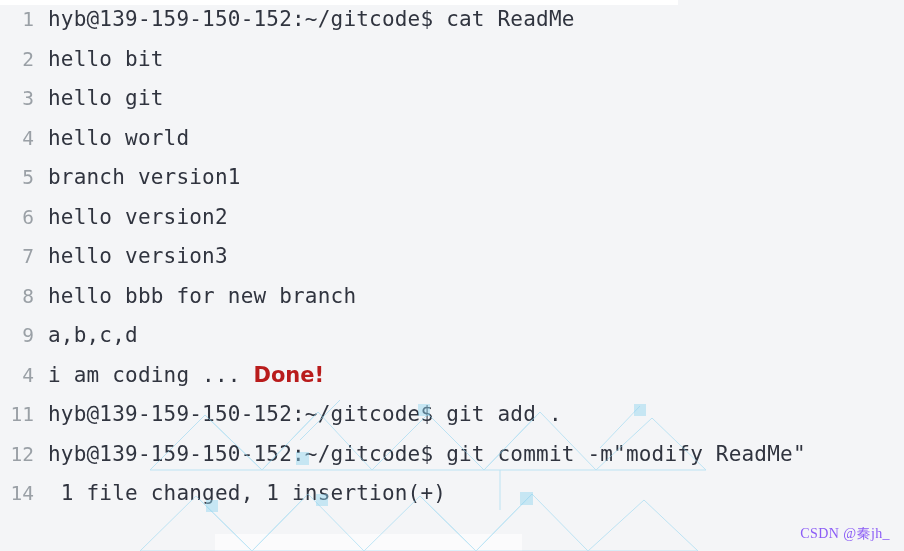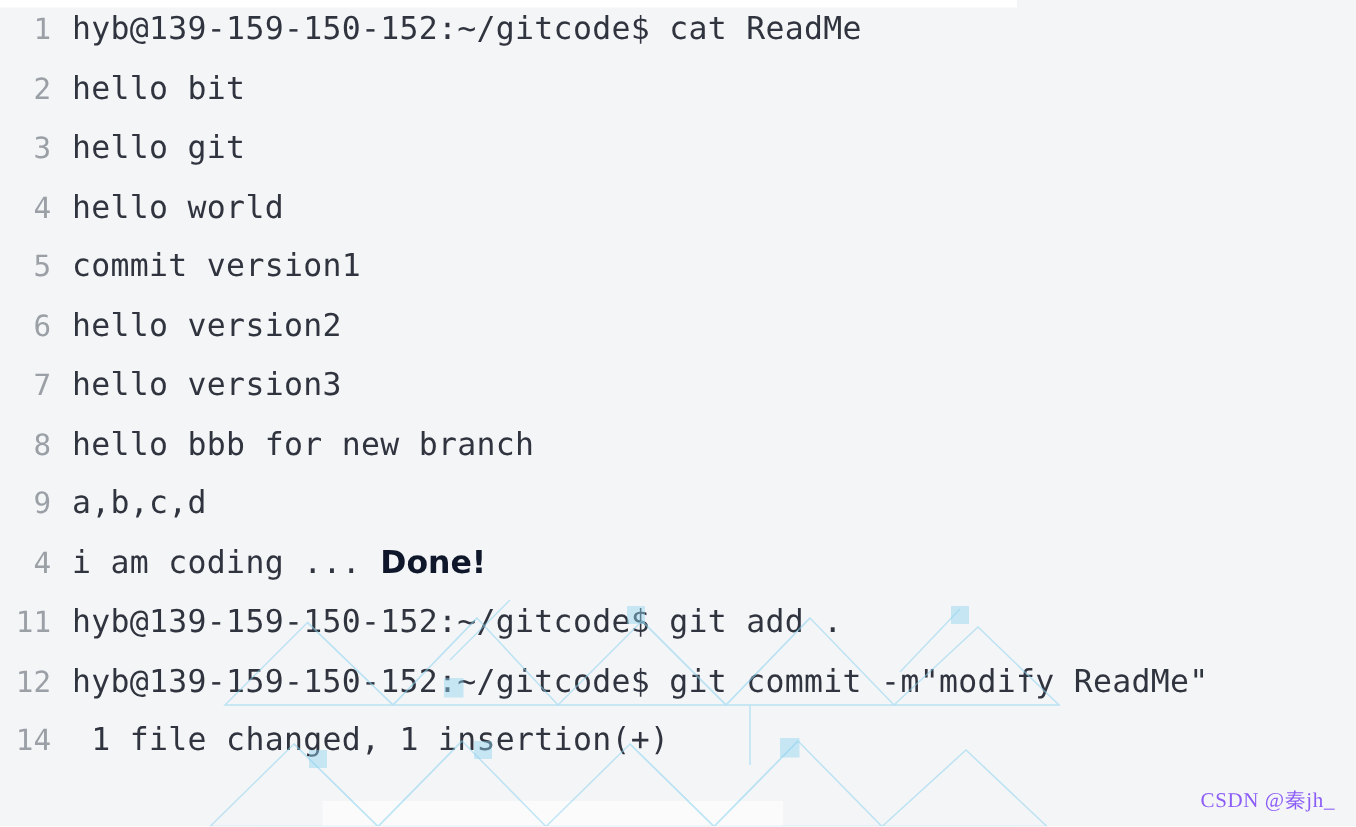--- a/index.html
+++ b/index.html
@@ -71,21 +71,21 @@
     margin-left: 14px;
     color: #30343f;
     font-size: 21px;
     font-family: "DejaVu Sans Mono", "Liberation Mono", monospace;
     letter-spacing: 0.2px;
   }
 
   .code-text .emph {
     font-family: "DejaVu Sans", "Liberation Sans", sans-serif;
     font-weight: bold;
-    color: #0f172a;
+    color: #b91c1c;
     letter-spacing: 0;
   }
 
   #csdn-watermark {
     position: absolute;
     right: 14px;
     bottom: 8px;
     font-family: Liberation Serif, serif;
     font-size: 14px;
     color: #8b5cf6;
@@ -98,21 +98,21 @@
 
 <div id="screenshot">
 
   <div id="top-strip"></div>
 
   <div id="code-block">
       <div class="code-line"><span class="ln">1</span><span class="code-text">hyb@139-159-150-152:~/gitcode$ cat ReadMe</span></div>
       <div class="code-line"><span class="ln">2</span><span class="code-text">hello bit</span></div>
       <div class="code-line"><span class="ln">3</span><span class="code-text">hello git</span></div>
       <div class="code-line"><span class="ln">4</span><span class="code-text">hello world</span></div>
-      <div class="code-line"><span class="ln">5</span><span class="code-text">commit version1</span></div>
+      <div class="code-line"><span class="ln">5</span><span class="code-text">branch version1</span></div>
       <div class="code-line"><span class="ln">6</span><span class="code-text">hello version2</span></div>
       <div class="code-line"><span class="ln">7</span><span class="code-text">hello version3</span></div>
       <div class="code-line"><span class="ln">8</span><span class="code-text">hello bbb for new branch</span></div>
       <div class="code-line"><span class="ln">9</span><span class="code-text">a,b,c,d</span></div>
       <div class="code-line"><span class="ln">4</span><span class="code-text"><span>i am coding ... </span><span class="emph">Done!</span></span></div>
       <div class="code-line"><span class="ln">11</span><span class="code-text">hyb@139-159-150-152:~/gitcode$ git add .</span></div>
       <div class="code-line"><span class="ln">12</span><span class="code-text">hyb@139-159-150-152:~/gitcode$ git commit -m"modify ReadMe"</span></div>
       <div class="code-line"><span class="ln">14</span><span class="code-text"> 1 file changed, 1 insertion(+)</span></div>
     </div>
 

